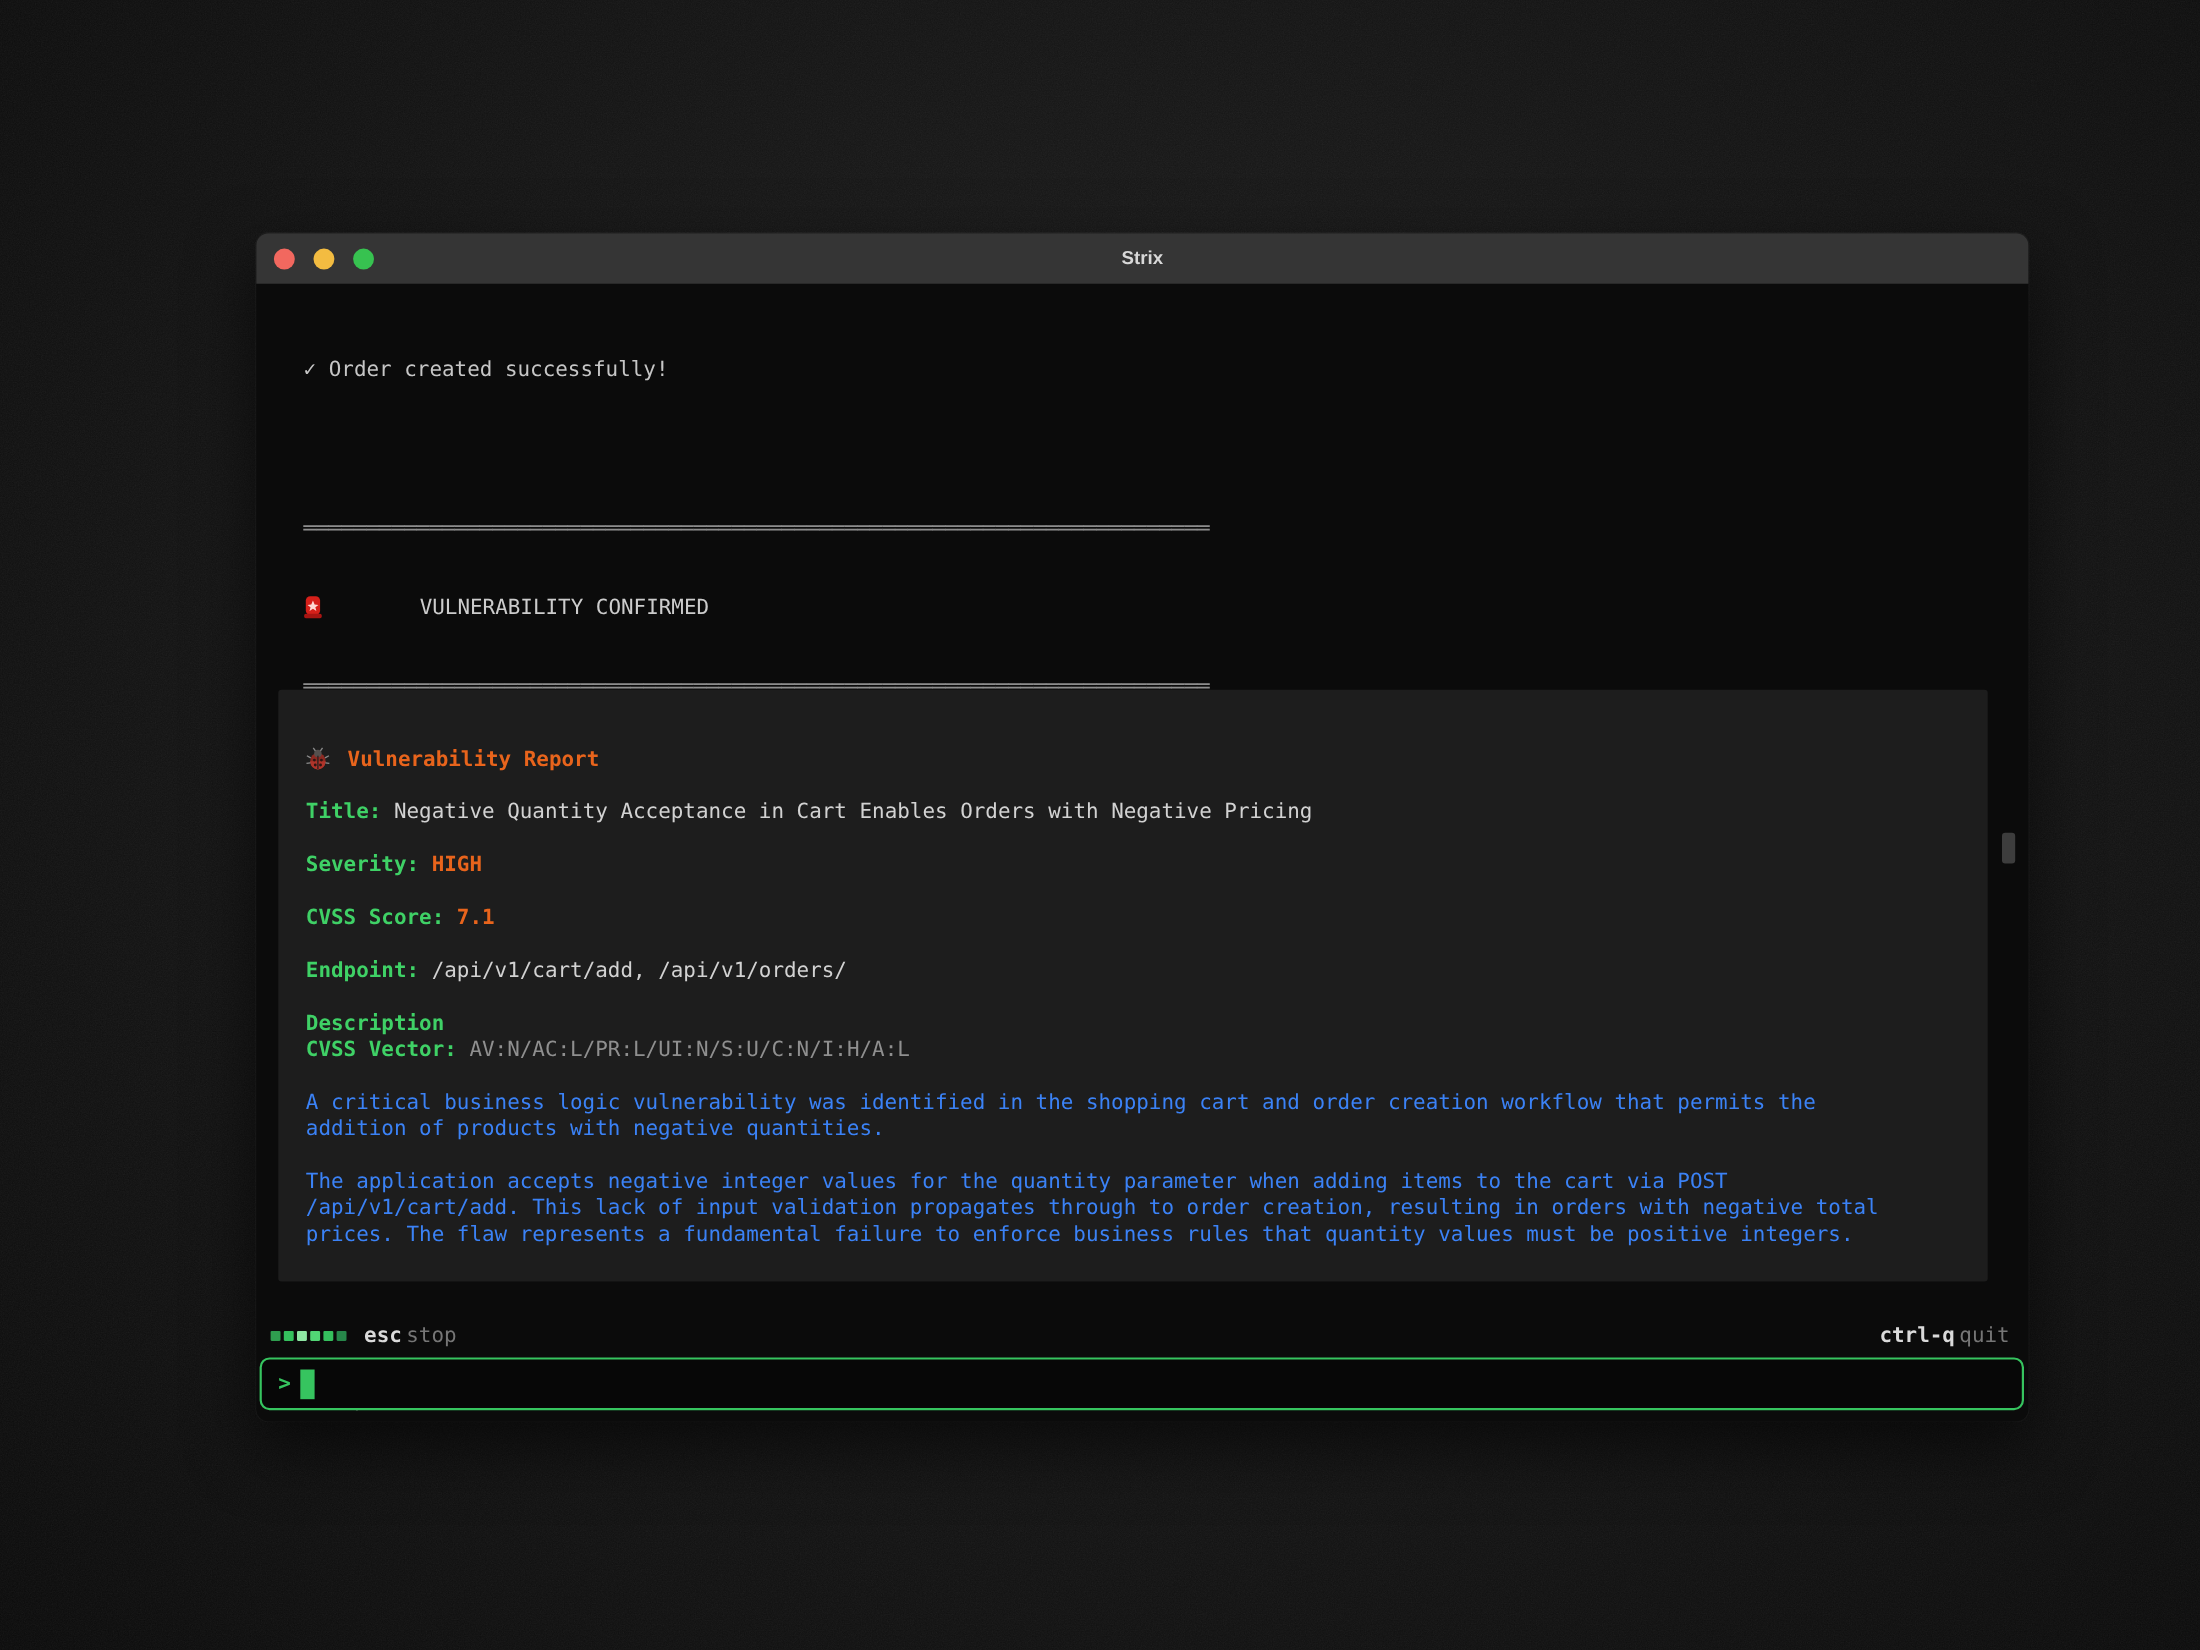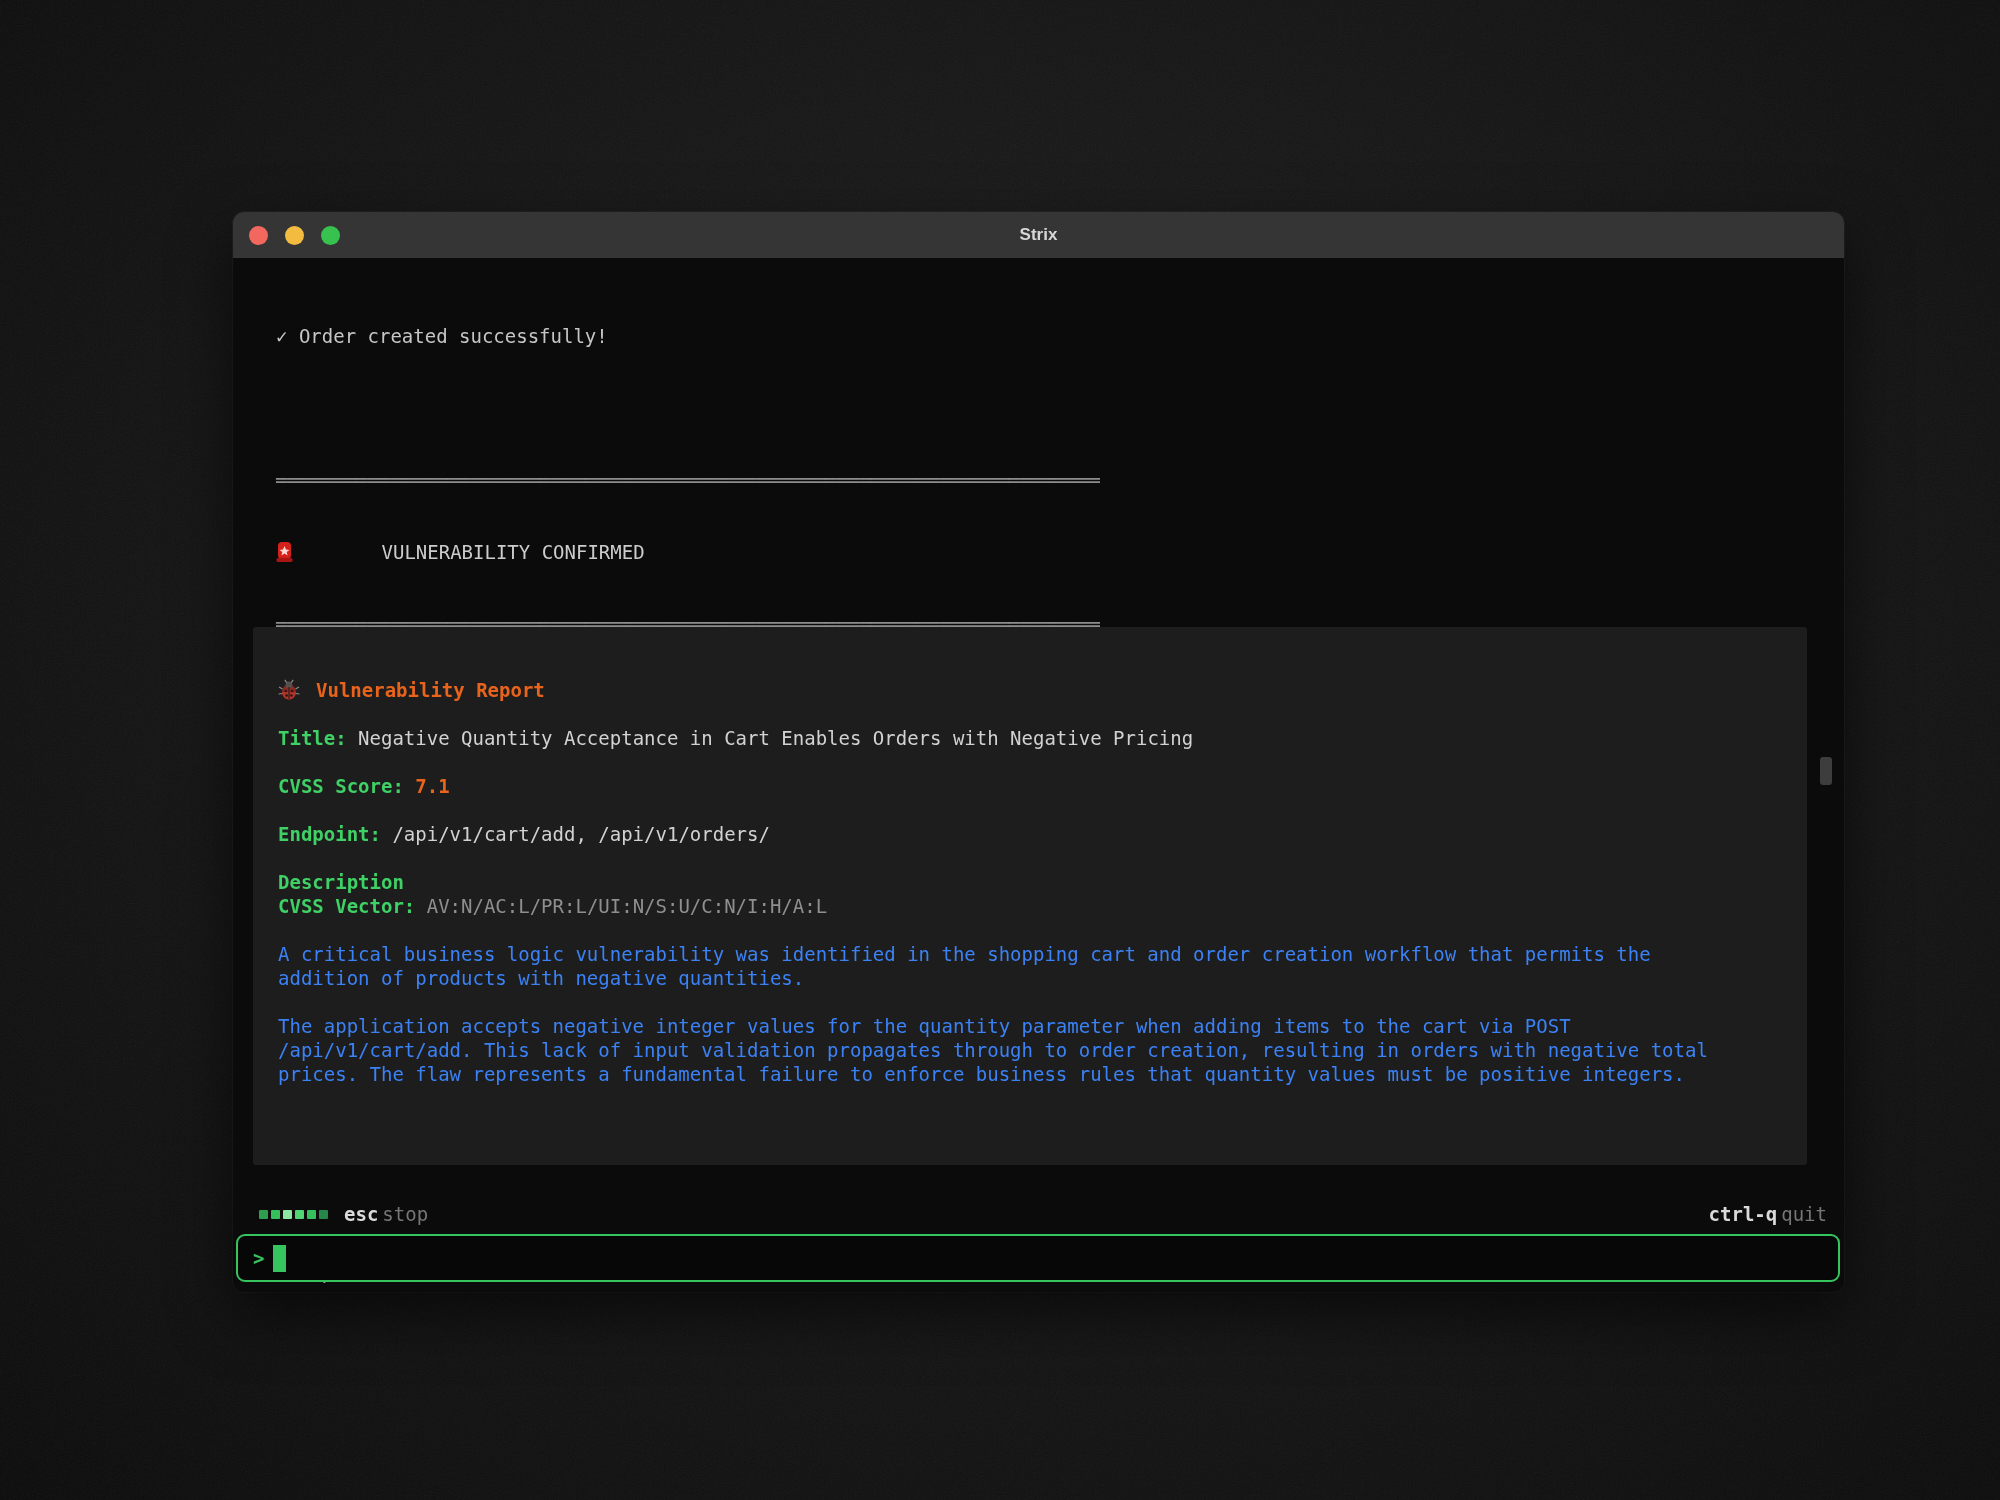--- a/index.html
+++ b/index.html
@@ -61,21 +61,21 @@
   .val.dim{color:#8f8f8f;}
   .desc-line{height:24px;white-space:pre;color:#3b82f6;}
 
   .scroll-thumb{
     position:absolute;left:1587px;top:545px;width:12px;height:28px;
     background:#3d3d3d;border-radius:3px;
   }
 
   
   .statusbar{
-    position:absolute;left:26px;right:17px;top:990px;height:24px;
+    position:absolute;left:13px;right:17px;top:990px;height:24px;
     display:flex;align-items:center;font-size:19px;line-height:24px;
   }
   .spinner{display:flex;gap:3px;align-items:center;margin-right:16px;}
   .blk{width:9px;height:9px;border-radius:1px;}
   .key{color:#dadada;font-weight:bold;}
   .hint{color:#767676;margin-left:4px;}
   .sb-right{margin-left:auto;display:flex;align-items:center;}
 
   .inputbox{
     position:absolute;left:3px;right:4px;top:1022px;height:48px;
@@ -155,20 +155,21 @@
           <line x1="4.2" y1="14.5" x2="0.6" y2="15" stroke="#8a8a8a" stroke-width="1.2"></line>
           <line x1="17.8" y1="14.5" x2="21.4" y2="15" stroke="#8a8a8a" stroke-width="1.2"></line>
           <line x1="8.7" y1="3.6" x2="6.8" y2="0.8" stroke="#8a8a8a" stroke-width="1.2"></line>
           <line x1="13.3" y1="3.6" x2="15.2" y2="0.8" stroke="#8a8a8a" stroke-width="1.2"></line>
         </svg>
       </span>
       <span class="orange">Vulnerability Report</span>
     </div>
 
     <div class="prow"><span class="lab">Title:</span><span class="val"> </span><span class="val">Negative Quantity Acceptance in Cart Enables Orders with Negative Pricing</span></div>
+    <div class="prow"><span class="lab">Severity:</span><span class="val"> </span><span class="orange">HIGH</span></div>
     <div class="prow"><span class="lab">CVSS Score:</span><span class="val"> </span><span class="orange">7.1</span></div>
     <div class="prow"><span class="lab">Endpoint:</span><span class="val"> </span><span class="val">/api/v1/cart/add, /api/v1/orders/</span></div>
     <div class="prow tight green">Description</div>
 
     <div class="prow"><span class="lab">CVSS Vector:</span><span class="val"> </span><span class="val dim">AV:N/AC:L/PR:L/UI:N/S:U/C:N/I:H/A:L</span></div>
     <div class="desc-line">A critical business logic vulnerability was identified in the shopping cart and order creation workflow that permits the</div>
     <div class="desc-line">addition of products with negative quantities.</div>
     <div class="blank"></div>
     <div class="desc-line">The application accepts negative integer values for the quantity parameter when adding items to the cart via POST</div>
     <div class="desc-line">/api/v1/cart/add. This lack of input validation propagates through to order creation, resulting in orders with negative total</div>

